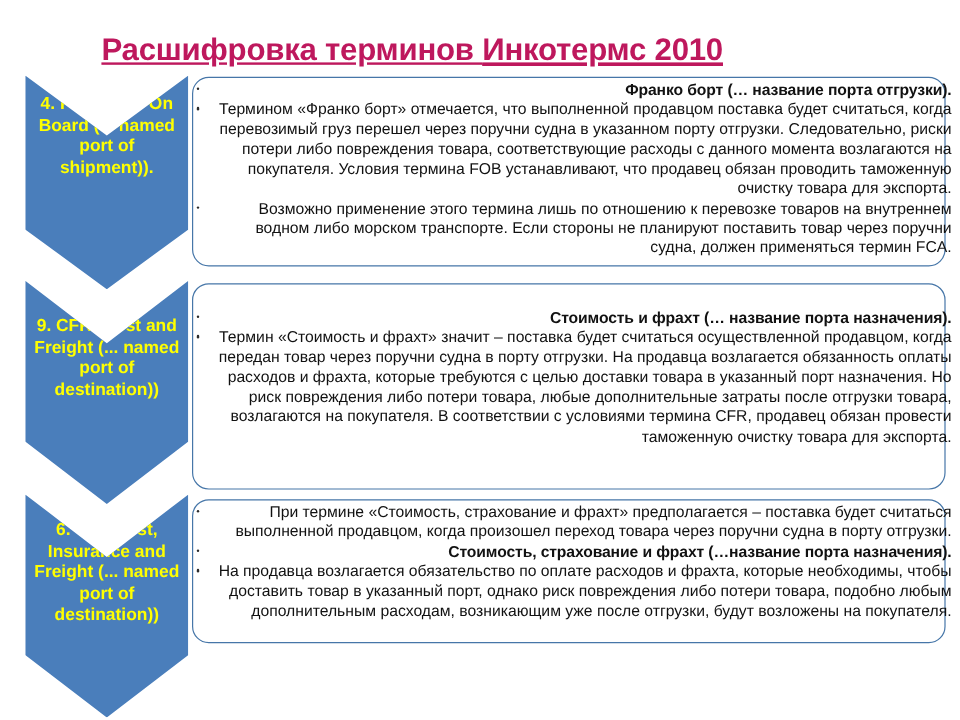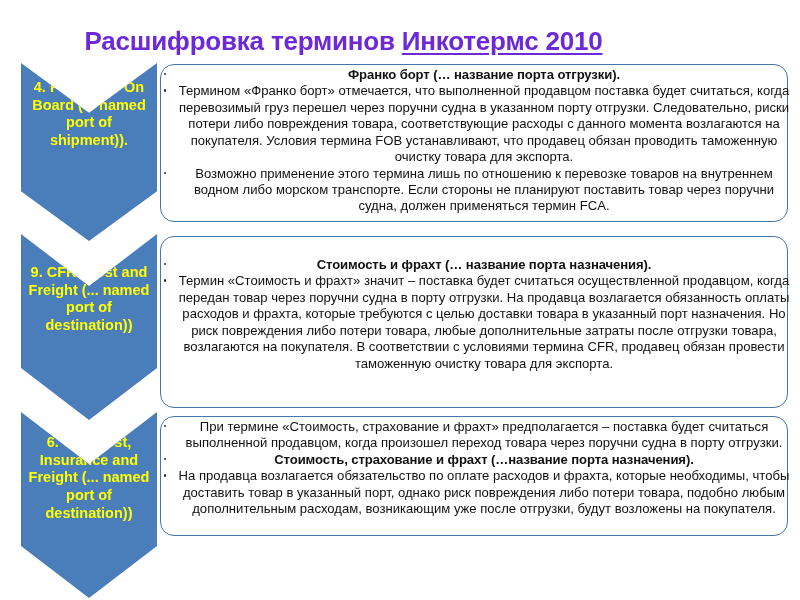--- a/index.html
+++ b/index.html
@@ -18,23 +18,24 @@
 
   
   .slide-title {
     position: absolute;
     left: 0;
     top: 26px;
     width: 687px;
     text-align: center;
     font-size: 26px;
     font-weight: bold;
-    color: #6d28d9;
+    color: #be185d;
     letter-spacing: -0.2px;
     white-space: nowrap;
+    text-decoration: underline;
   }
   .slide-title .plain { text-decoration: none; }
   .slide-title .underlined { text-decoration: underline; text-underline-offset: 3px; }
 
   
   .chevron {
     position: absolute;
     left: 21px;
     width: 136px;
     background: #4A7EBB;
@@ -91,21 +92,21 @@
     line-height: 1.255;
   }
   #text-1 { top: 67px; }
   #text-2 { top: 239px; margin-top: 18px; }
   #text-3 { top: 419px; }
 
   .para {
     position: relative;
     padding-left: 12px;
     margin: 0 0 0 0;
-    text-align: center;
+    text-align: right;
   }
   .para + .para { margin-top: 0px; }
   .para::before {
     content: "";
     position: absolute;
     left: 1px;
     top: 6px;
     width: 2.4px;
     height: 2.4px;
     background: #2b2b2b;

